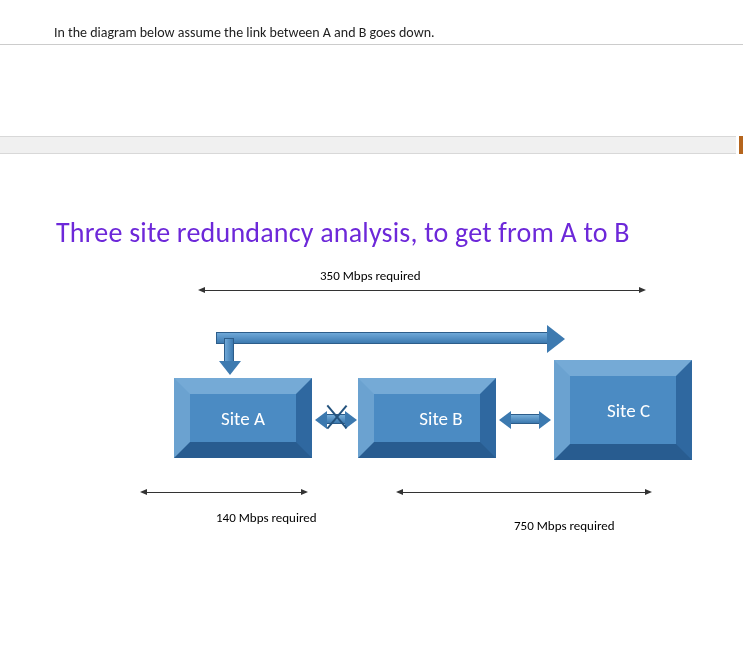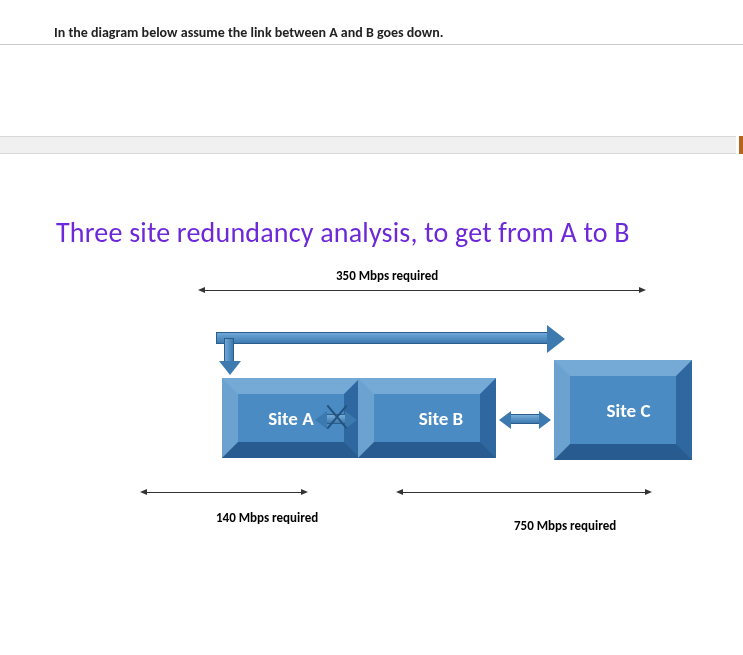--- a/index.html
+++ b/index.html
@@ -1,15 +1,15 @@
 <!DOCTYPE html>
 <html><head>
 <meta charset="utf-8">
 <style>
-  * { box-sizing: border-box; margin: 0; padding: 0; font-weight: bold; }
+  * { box-sizing: border-box; margin: 0; padding: 0; }
   body {
     font-family: Calibri, Arial, sans-serif;
     background: #ffffff;
     width: 743px;
     height: 655px;
     position: relative;
     color: #000;
   }
   .top-instruction {
     position: absolute;
@@ -75,21 +75,21 @@
     top: -3px;
     width: 0; height: 0;
     border-top: 3.5px solid transparent;
     border-bottom: 3.5px solid transparent;
   }
   .top-arrow::before { left: -6px; border-right: 7px solid #333; }
   .top-arrow::after { right: -6px; border-left: 7px solid #333; }
   .top-label {
     position: absolute;
     top: 8px;
-    left: 280px;
+    left: 264px;
     font-size: 13px;
   }
   
   .blue-arrow {
     position: absolute;
     top: 72px;
     left: 160px;
     width: 332px;
     height: 12px;
     background: linear-gradient(to bottom,#6fa8d8,#3d7ab0);
@@ -132,21 +132,21 @@
     display:flex;
     align-items:center;
     justify-content:center;
     color:#fff;
     font-size:19px;
     border-top: 16px solid #75aad6;
     border-left: 16px solid #6ba2d0;
     border-right: 16px solid #2f68a0;
     border-bottom: 16px solid #285c90;
   }
-  .box-a { top: 118px; left: 118px; margin-left: 48px; }
+  .box-a { top: 118px; left: 118px; }
   .box-b { top: 118px; left: 302px; padding-left: 28px; }
   .box-c { top: 100px; left: 498px; height: 100px; padding-left: 11px; }
   
   .mini-arrow {
     position: absolute;
     height: 10px;
     background: linear-gradient(to bottom,#77aed9,#3c79af);
     border:1px solid #2d5d8a;
   }
   .mini-arrow::before, .mini-arrow::after {

